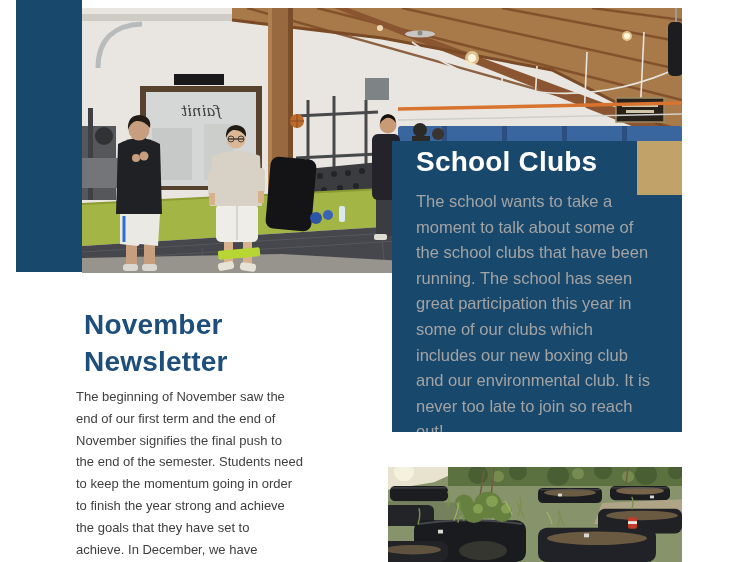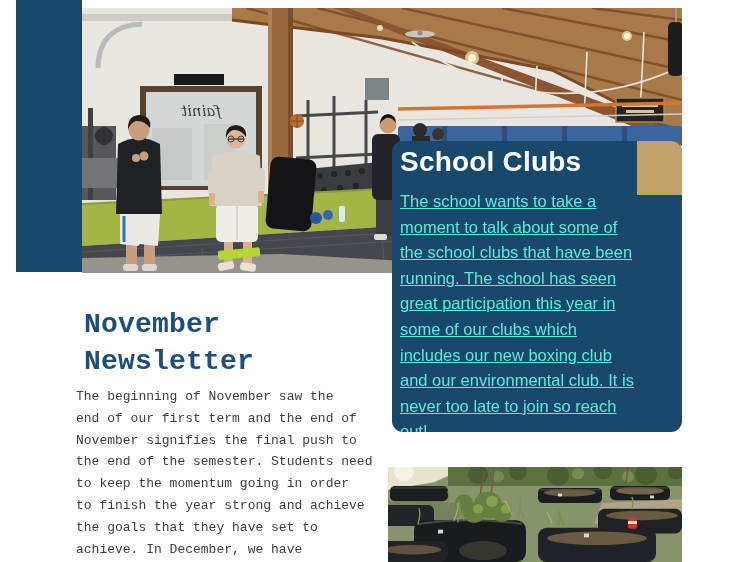--- a/index.html
+++ b/index.html
@@ -9,32 +9,32 @@
   }
   .accent-strip{
     position:absolute;left:16px;top:0;width:66px;height:272px;background:#18496D;
   }
   .photo{position:absolute;overflow:hidden;margin:0;padding:0;}
   .photo svg{display:block;width:100%;height:100%;}
   .gym-photo{left:82px;top:8px;width:600px;height:265px;}
   .garden-photo{left:388px;top:467px;width:294px;height:95px;}
   .clubs-panel{
     position:absolute;left:392px;top:141px;width:290px;height:291px;
-    background:#18496D;box-sizing:border-box;padding:4px 18px 0 8px;overflow:hidden;border-radius:11px;
+    background:#18496D;box-sizing:border-box;padding:4px 18px 0 24px;overflow:hidden;
   }
   .tan-square{position:absolute;right:0;top:0;width:45px;height:54px;background:#C1A268;}
   .clubs-panel h2{
     margin:0;position:relative;z-index:2;
     color:#ffffff;font-size:28px;line-height:34px;font-weight:700;letter-spacing:.2px;
   }
   .clubs-panel p{
     margin:10px 0 0;position:relative;z-index:2;
-    color:#5eead4;font-size:16.5px;line-height:25.6px;white-space:pre;text-decoration:underline;
-  }
-  .main-col{position:absolute;left:76px;top:306px;width:350px;font-family:Liberation Mono, monospace;}
+    color:#a3a3a3;font-size:16.5px;line-height:25.6px;white-space:pre;
+  }
+  .main-col{position:absolute;left:76px;top:306px;width:350px;}
   .main-col h1{
     margin:0 0 0 8px;color:#1E4F7C;font-size:28px;line-height:37px;font-weight:700;
     white-space:pre-line;letter-spacing:.2px;
   }
   .main-col p{
     margin:6px 0 0;color:#3E3E3E;font-size:13px;line-height:21.8px;white-space:pre;
   }
 </style>
 </head>
 <body>

